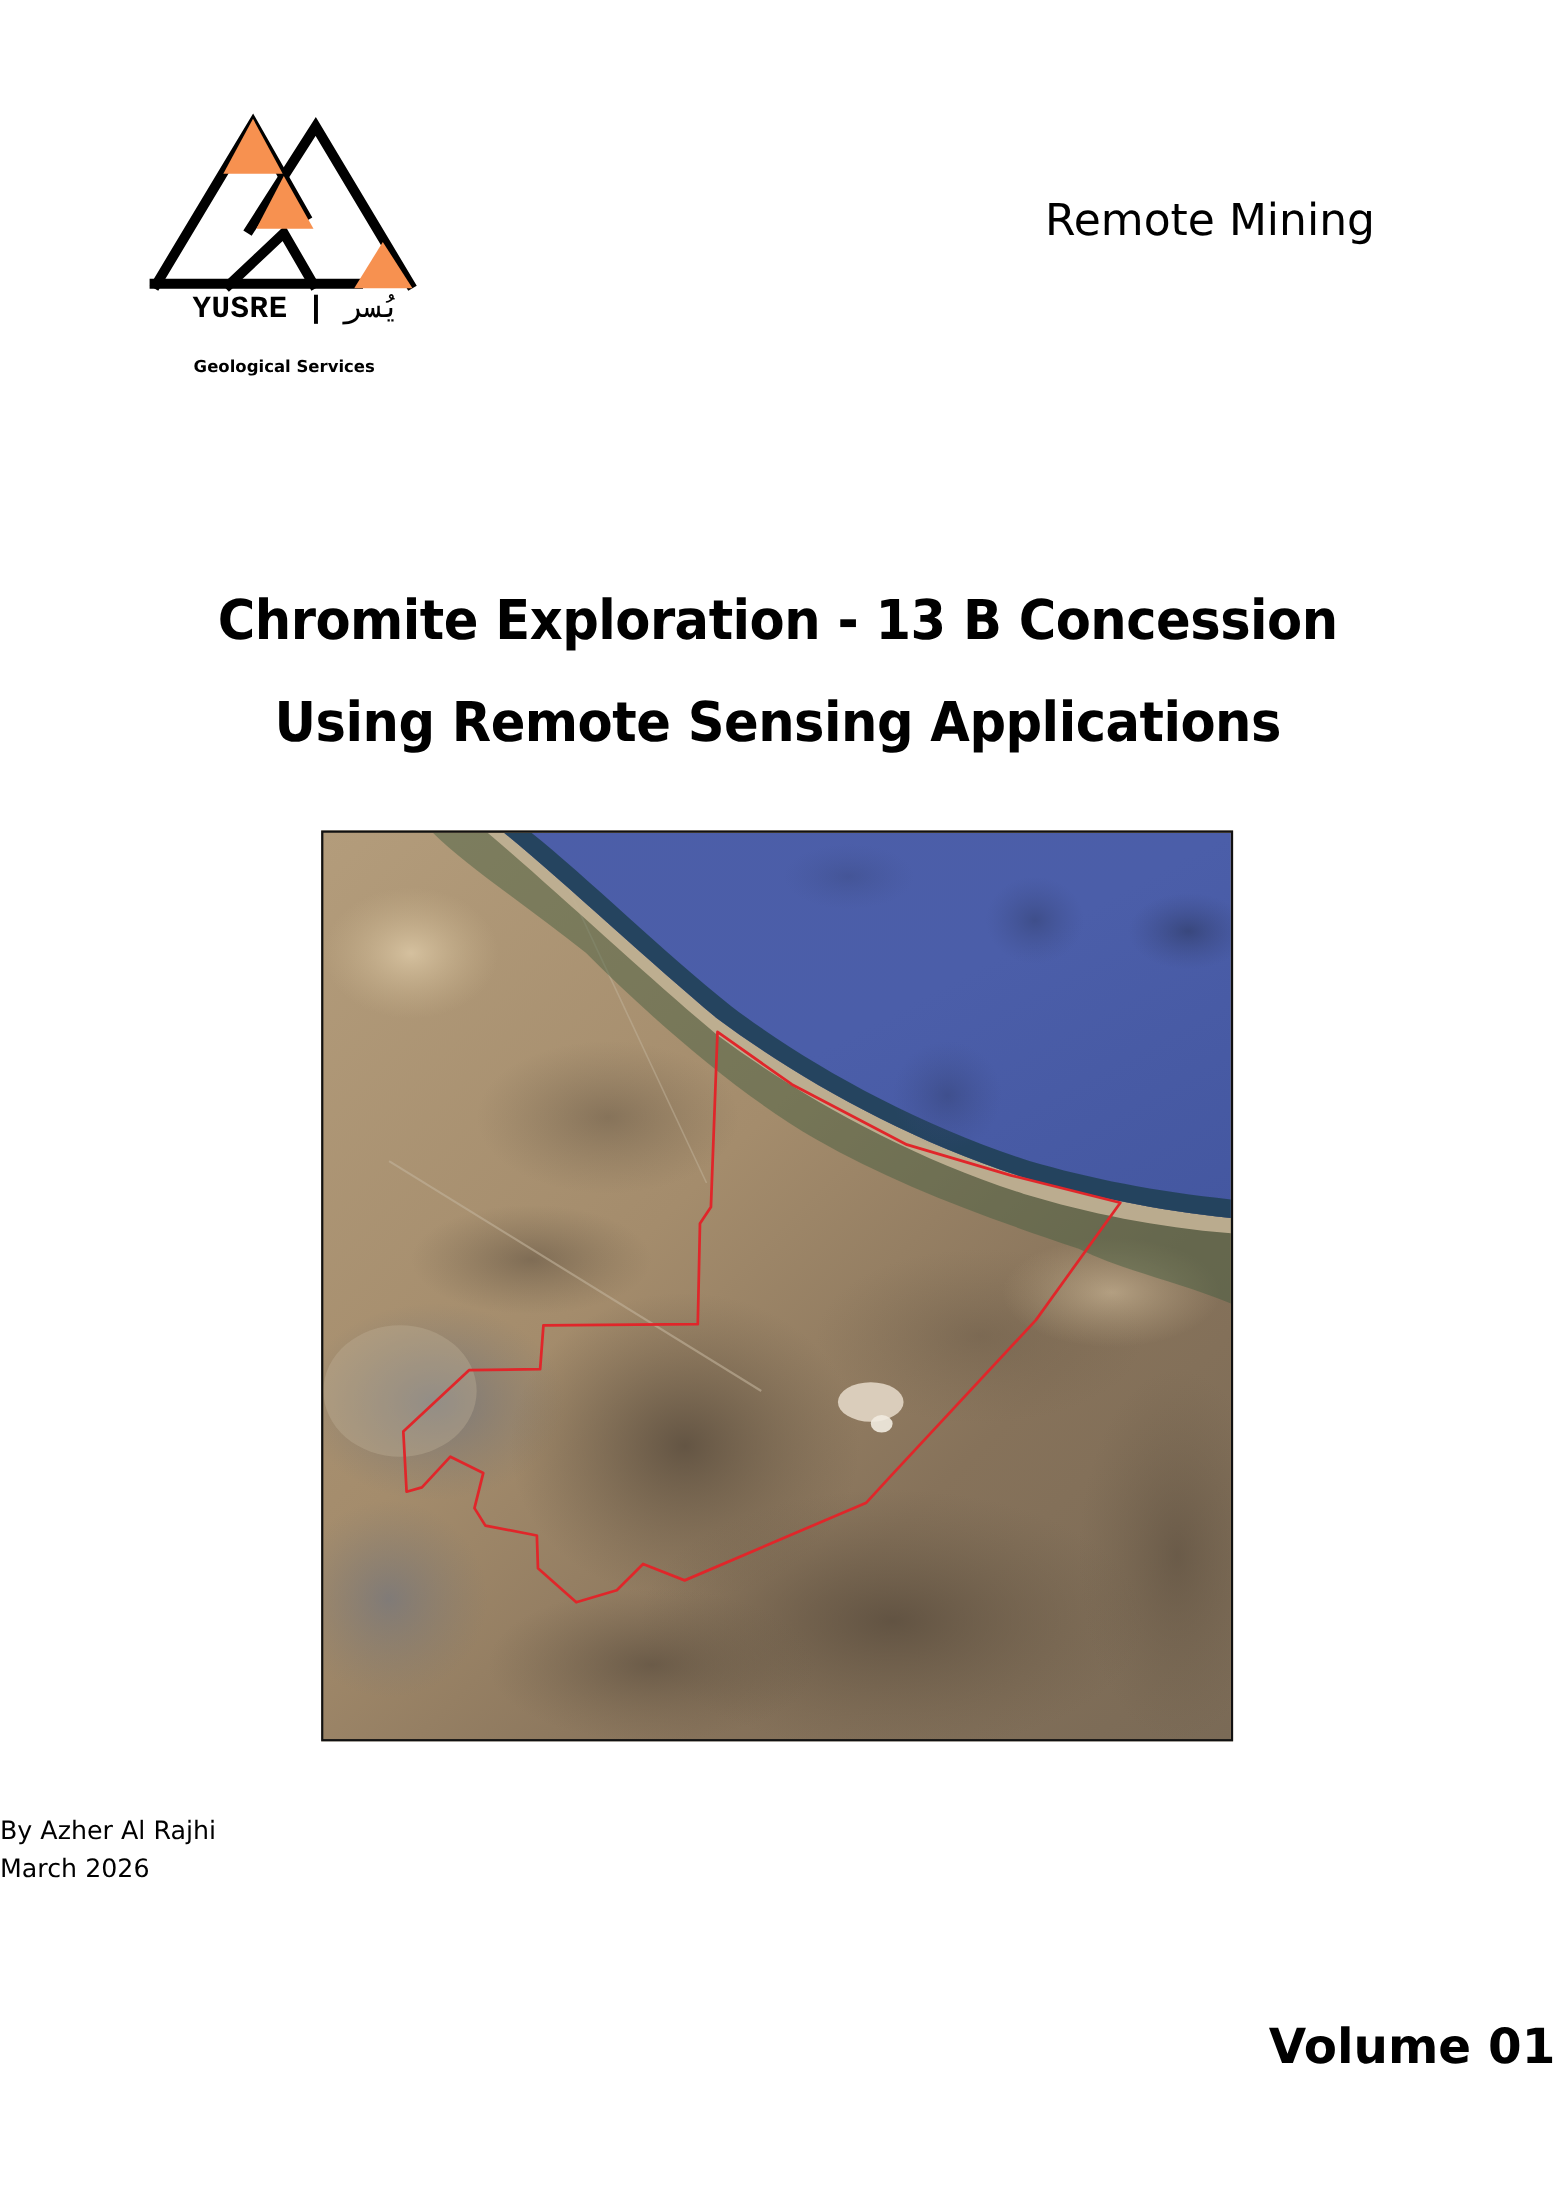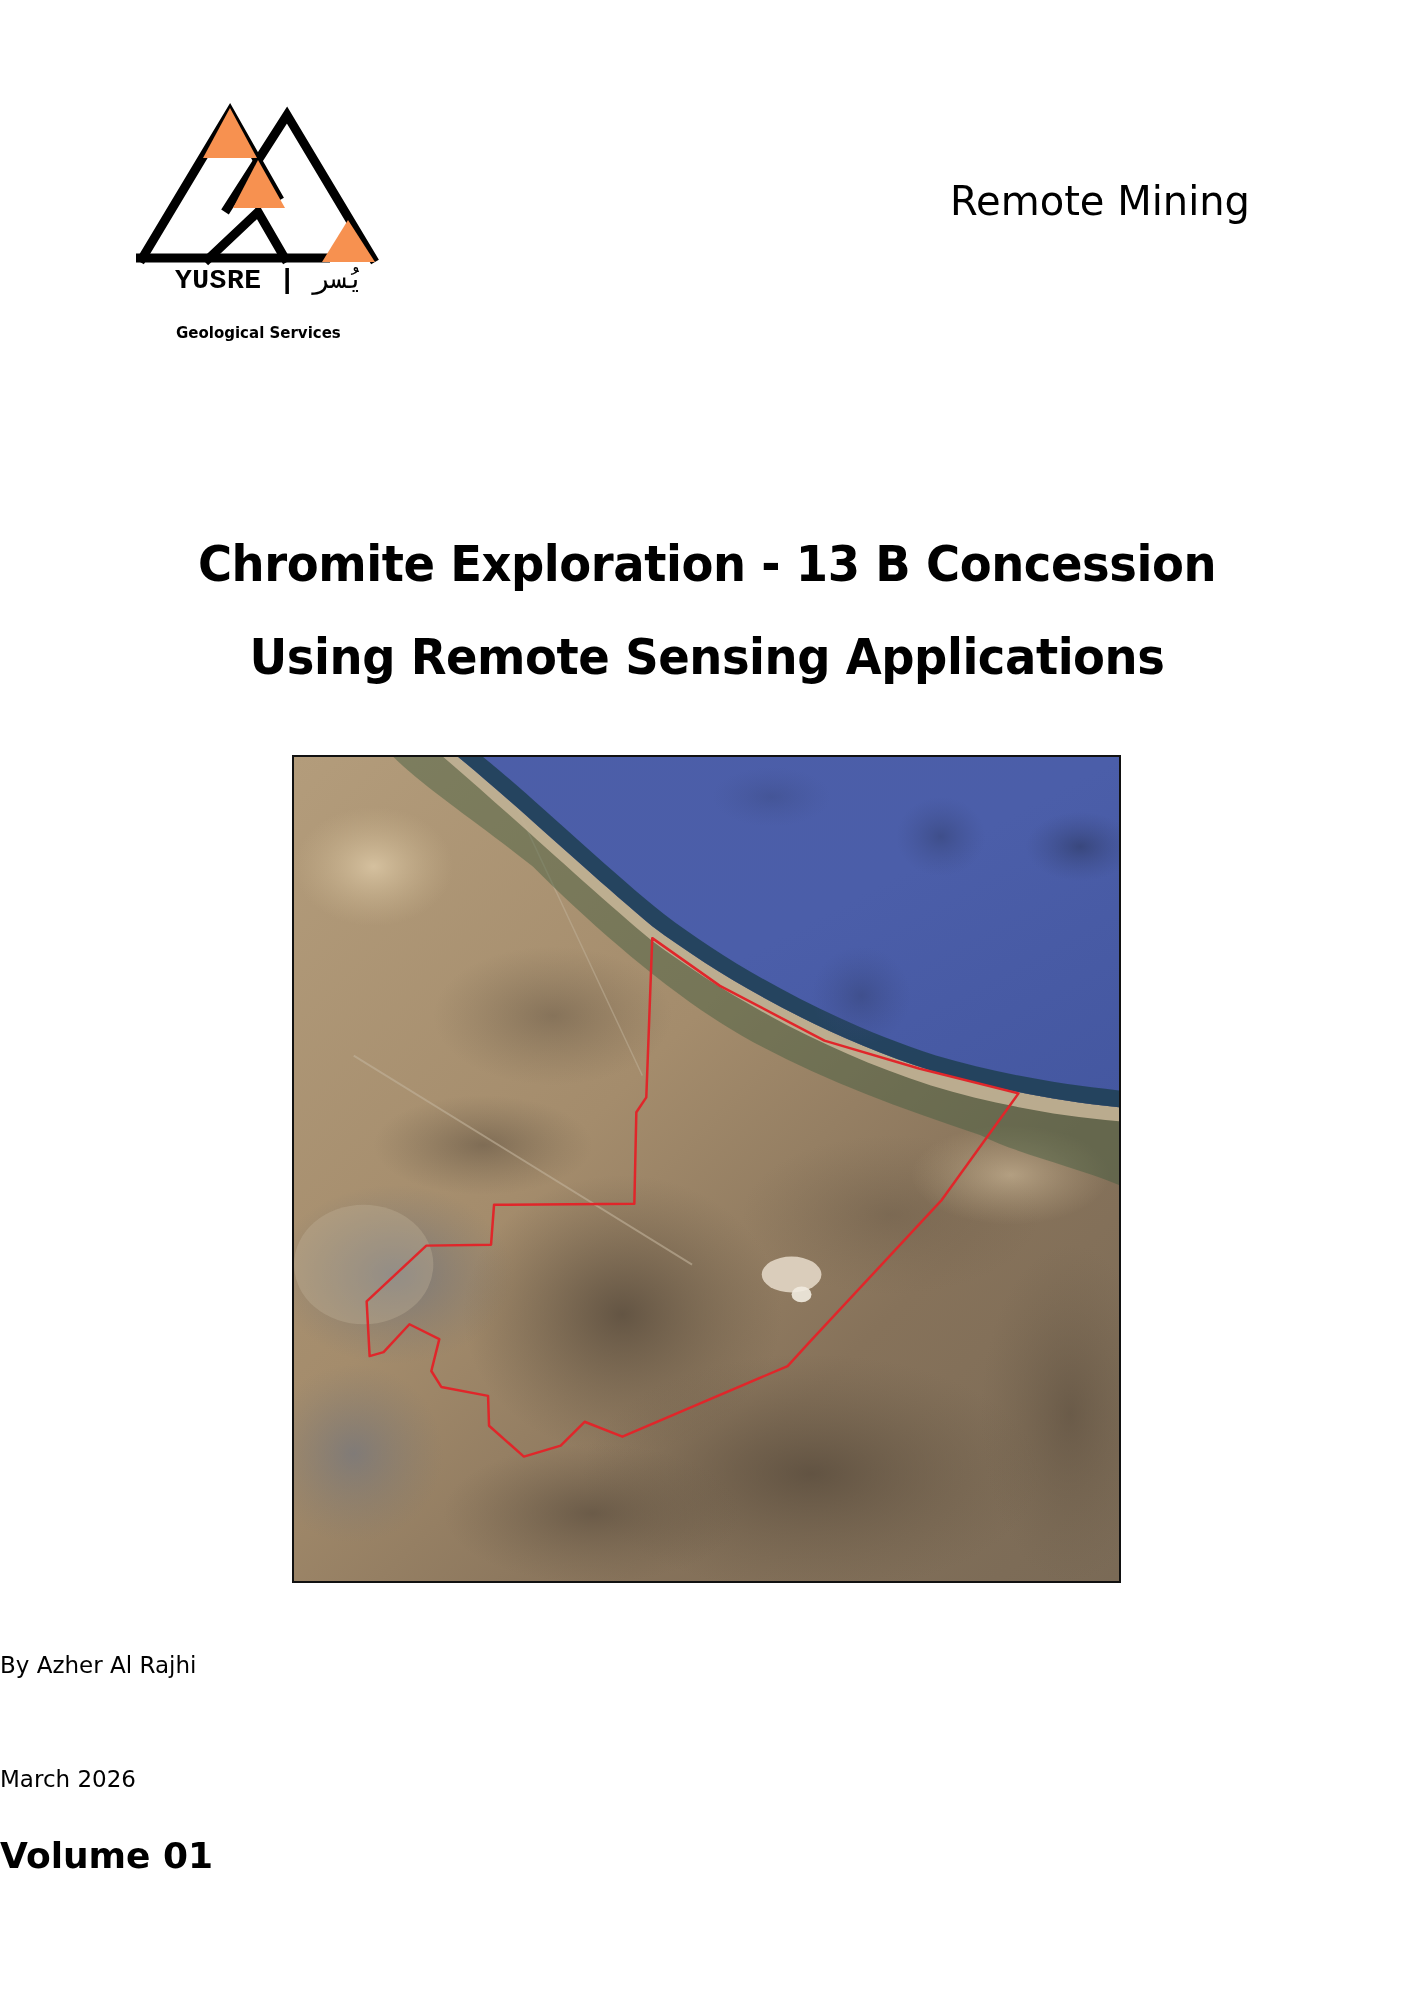--- a/index.html
+++ b/index.html
@@ -17,23 +17,23 @@
            font-family: "DejaVu Sans", sans-serif; font-weight: bold; font-size: 50px;
            letter-spacing: -0.5px; white-space: nowrap; }
   .title.l1 { top: 535px; transform: scaleX(0.93); }
   .title.l2 { top: 628px; transform: scaleX(0.93); }
   .map { position: absolute; left: 292px; top: 755px; width: 829px; height: 828px;
          border: 2px solid #111; box-sizing: border-box; overflow: hidden; background: #9a8669; }
   .map svg { display: block; }
   .meta { position: absolute; left: 0; width: 100%; text-align: left;
           font-family: "DejaVu Sans", sans-serif; font-size: 23px; white-space: nowrap; }
   .meta.author { top: 1652px; }
-  .meta.date { top: 1766px; }
-  .volume { position: absolute; left: 0; width: 100%; top: 1835px; text-align: left;
-            font-family: "DejaVu Sans", sans-serif; font-weight: bold; font-size: 36px; }
+  .meta.date { top: 1686px; }
+  .volume { position: absolute; left: 0; width: 100%; top: 1835px; text-align: right;
+            font-family: "DejaVu Sans", sans-serif; font-weight: bold; font-size: 44px; }
 </style>
 </head>
 <body>
 
 <div class="logo">
   <svg width="260" height="180" viewBox="0 0 260 180">
 
     <polyline points="10,162 100,12 150,100" fill="none" stroke="#000" stroke-width="9" stroke-linejoin="miter"></polyline>
     <polyline points="157,162 128,112 75,162" fill="none" stroke="#000" stroke-width="9"></polyline>
     <polyline points="95,112 157,15 245,162" fill="none" stroke="#000" stroke-width="9"></polyline>

